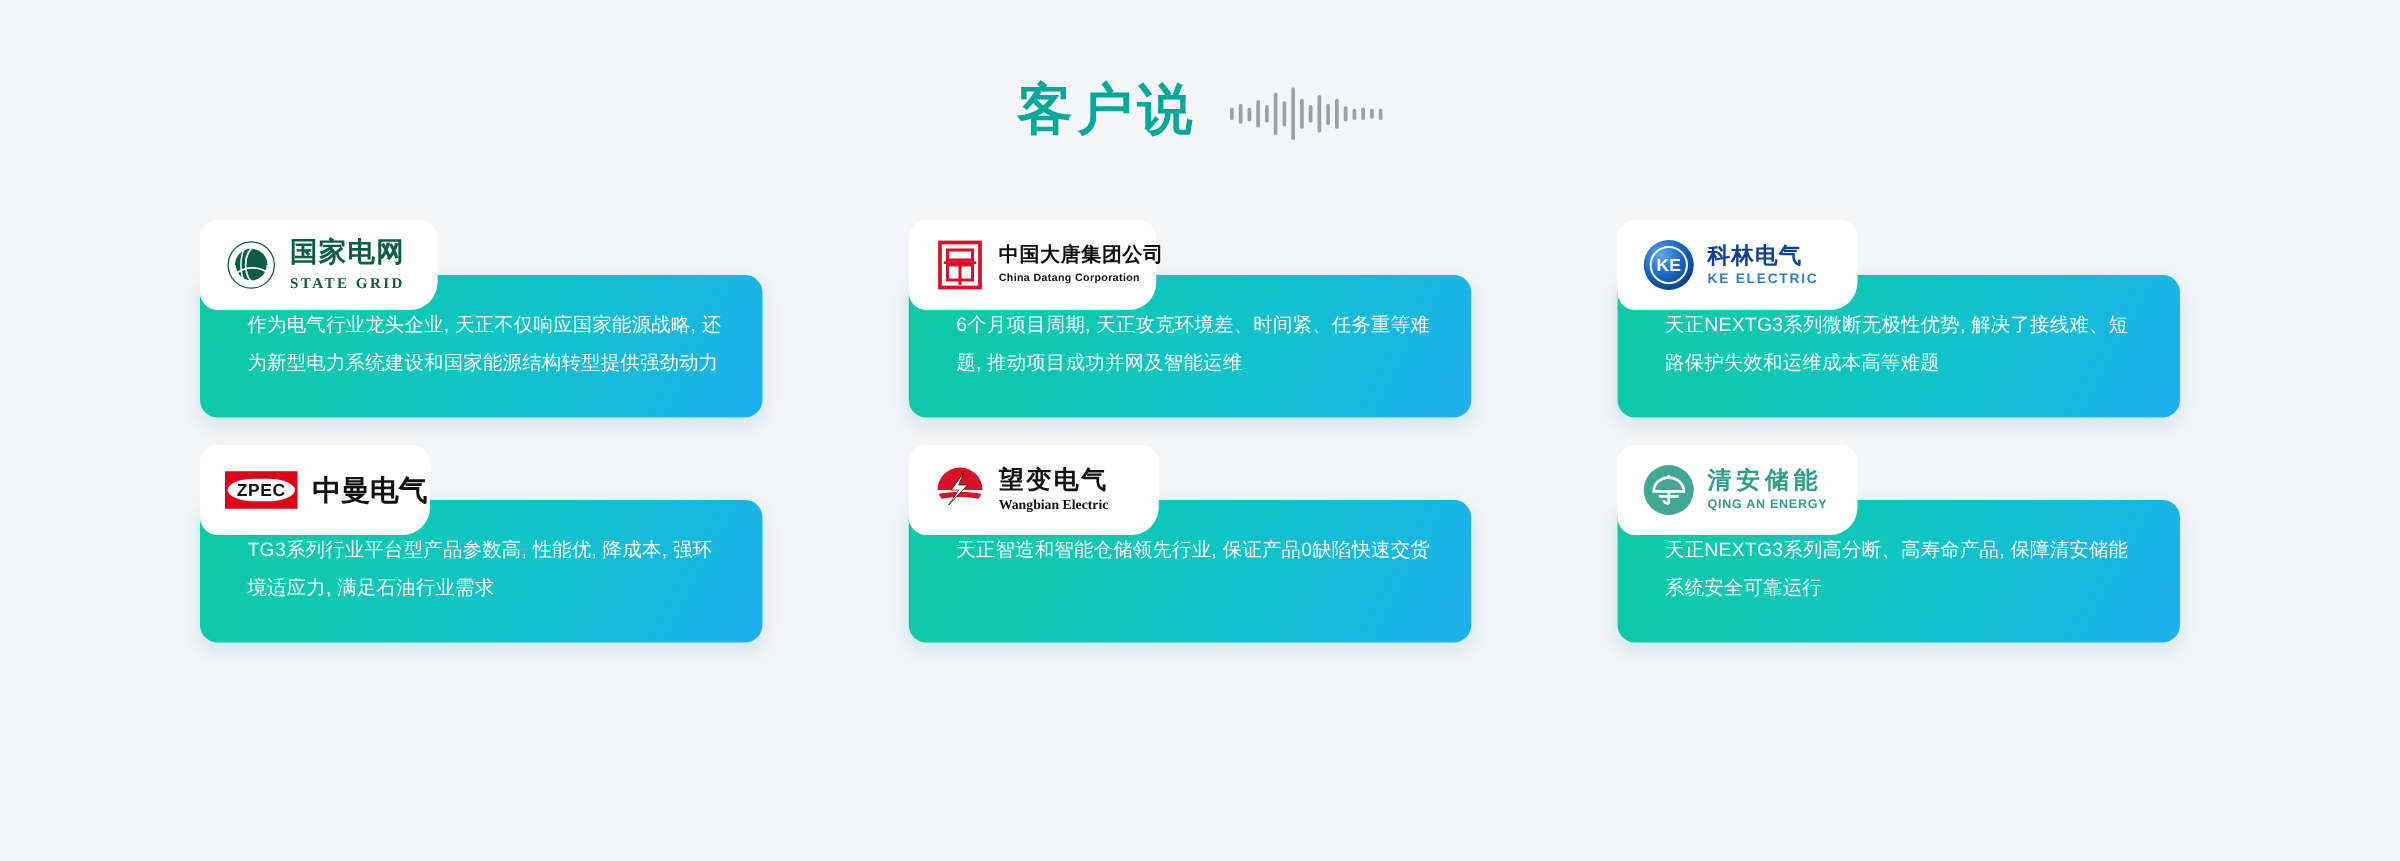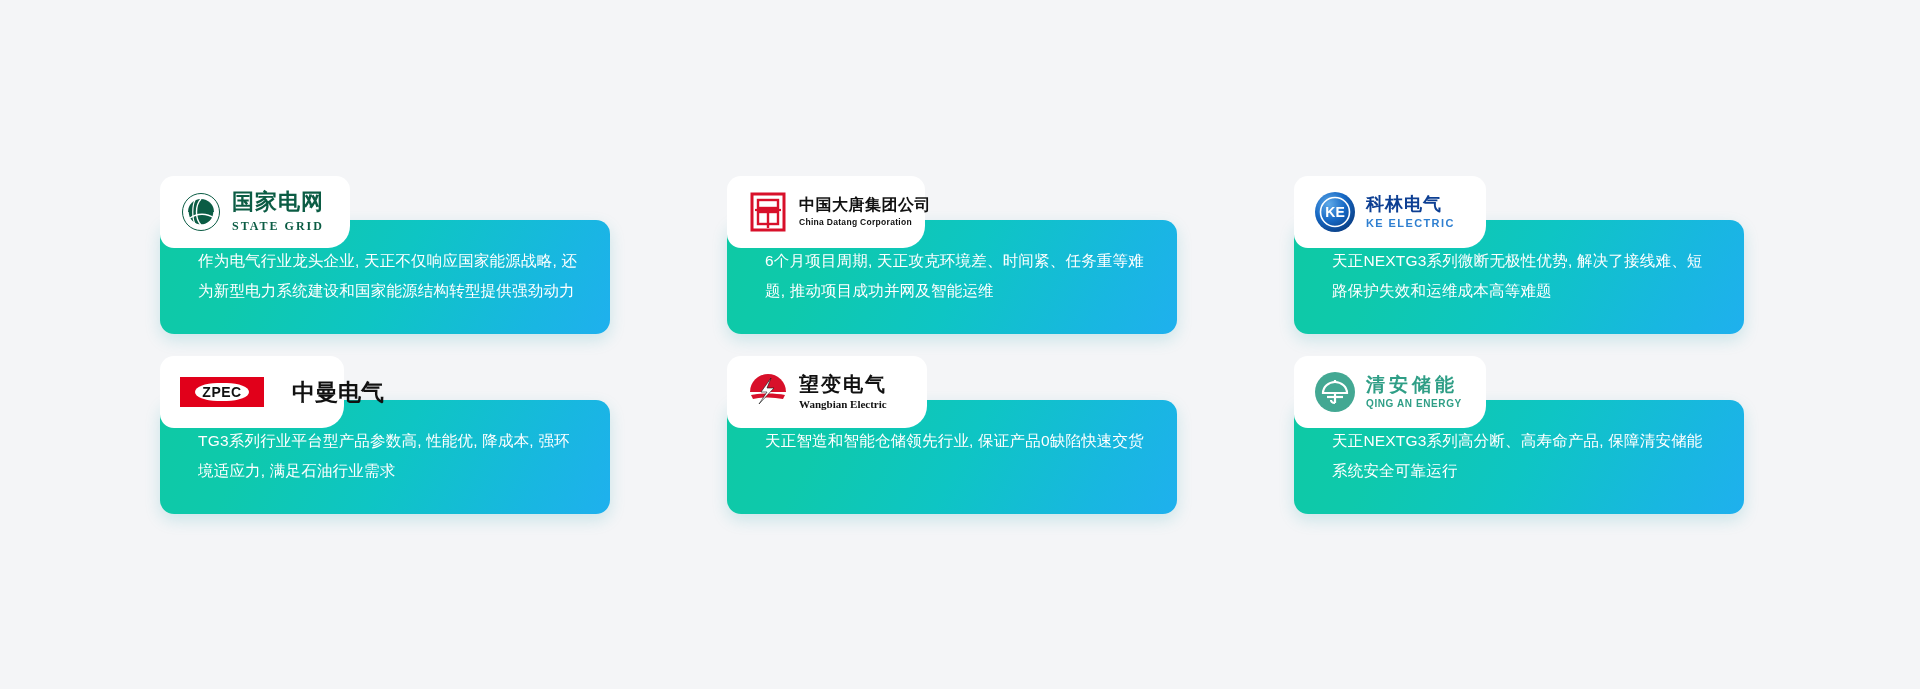--- a/index.html
+++ b/index.html
@@ -159,46 +159,69 @@
   .brand-zpec .logo-cn { color: #111111; font-size: 23px; letter-spacing: 0px; }
 
   .brand-wangbian .logo-cn { color: #111111; font-size: 20px; letter-spacing: 2px; font-family: "Liberation Serif", serif; }
   .brand-wangbian .logo-en { color: #111111; font-size: 11px; letter-spacing: 0px; font-family: "Liberation Serif", serif; }
 
   .brand-qingan .logo-cn { color: #2f9e86; font-size: 19px; letter-spacing: 4px; }
   .brand-qingan .logo-en { color: #2f9e86; font-size: 10px; letter-spacing: 0.6px; }
 
   
   .zpec-pill {
-    width: 84px;
+    width: 58px;
     height: 30px;
     background: #e1001a;
     display: flex;
     align-items: center;
     justify-content: center;
-    margin-right: 28px;
+    margin-right: 12px;
     flex: 0 0 auto;
   }
   .zpec-pill span {
     display: block;
     background: #ffffff;
     color: #111111;
     font-size: 14px;
     font-weight: bold;
     letter-spacing: 0.5px;
     padding: 2px 7px;
     border-radius: 50%/60%;
     line-height: 1;
   }
 </style>
 </head>
 <body>
 
 <div class="page">
 
+  <div class="header">
+    <div class="section-title">客户说</div>
+    <div class="waveform">
+      <i style="height:10px"></i>
+      <i style="height:16px"></i>
+      <i style="height:11px"></i>
+      <i style="height:22px"></i>
+      <i style="height:14px"></i>
+      <i style="height:34px"></i>
+      <i style="height:20px"></i>
+      <i style="height:42px"></i>
+      <i style="height:24px"></i>
+      <i style="height:14px"></i>
+      <i style="height:30px"></i>
+      <i style="height:17px"></i>
+      <i style="height:24px"></i>
+      <i style="height:12px"></i>
+      <i style="height:9px"></i>
+      <i style="height:10px"></i>
+      <i style="height:8px"></i>
+      <i style="height:9px"></i>
+    </div>
+  </div>
 
   <div class="grid">
 
     <div class="card">
       <div class="card-body">
         <div class="card-text">作为电气行业龙头企业, 天正不仅响应国家能源战略, 还为新型电力系统建设和国家能源结构转型提供强劲动力</div>
       </div>
       <div class="logo-badge w-state-grid brand-state-grid">
         <span class="logo-mark">
           <svg width="40" height="40" viewBox="0 0 40 40">

